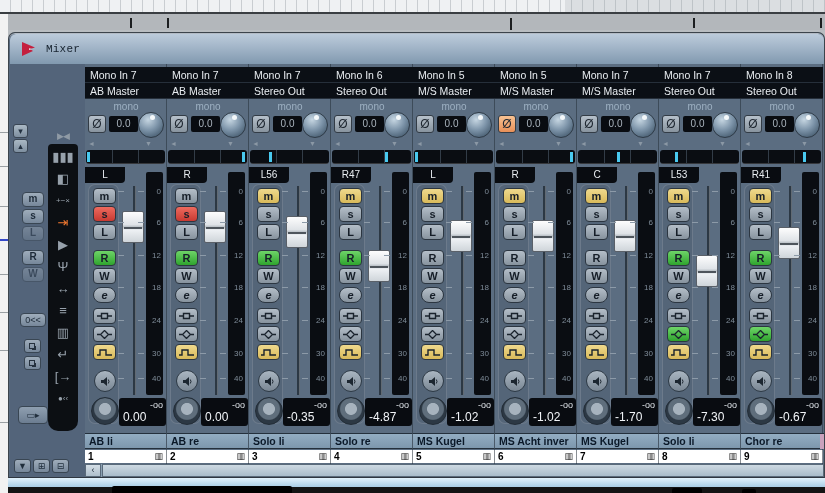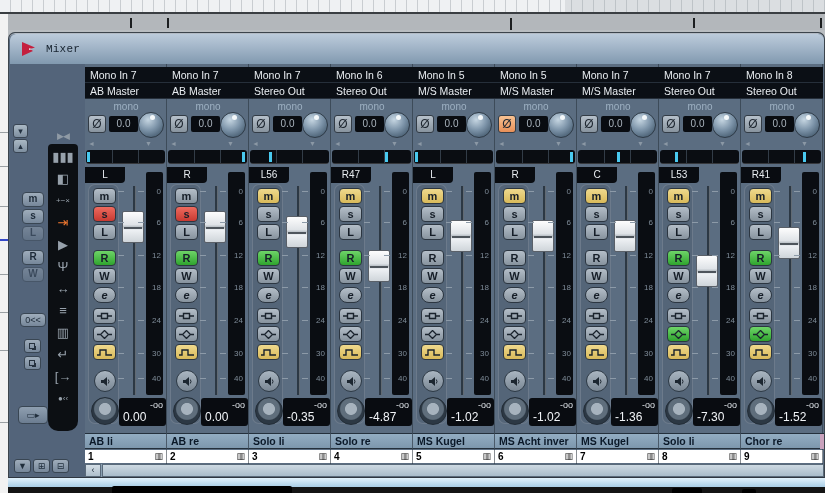--- a/index.html
+++ b/index.html
@@ -726,21 +726,21 @@
             </div>
     <div class="spk">
       <svg width="11" height="11" viewBox="0 0 11 11">
                 <path d="M1 4h2.5L7 1v9L3.5 7H1z" fill="#1c2630"></path>
                 <path d="M8.3 3.5q1.4 2 0 4" stroke="#1c2630" stroke-width="1" fill="none"></path>
               </svg>
     </div>
     <div class="gain"></div>
     <div class="disp">
       <div class="peak">-oo</div>
-      <div class="dbval">-1.36</div>
+      <div class="dbval">-1.70</div>
     </div>
     <div class="namerow">MS Kugel</div>
     <div class="numrow">
       <span>7</span>
       <span class="gridico">▥</span>
     </div>
   <span class="dash" style="left: 33px; top: 127px;"></span>
             <span class="dash" style="left: 53px; top: 127px;"></span>
             <span class="dash" style="left: 33px; top: 158px;"></span>
             <span class="dash" style="left: 53px; top: 158px;"></span>
@@ -884,21 +884,21 @@
             </div>
     <div class="spk">
       <svg width="11" height="11" viewBox="0 0 11 11">
                 <path d="M1 4h2.5L7 1v9L3.5 7H1z" fill="#1c2630"></path>
                 <path d="M8.3 3.5q1.4 2 0 4" stroke="#1c2630" stroke-width="1" fill="none"></path>
               </svg>
     </div>
     <div class="gain"></div>
     <div class="disp">
       <div class="peak">-oo</div>
-      <div class="dbval">-1.52</div>
+      <div class="dbval">-0.67</div>
     </div>
     <div class="namerow">Chor re</div>
     <div class="numrow">
       <span>9</span>
       <span class="gridico">▥</span>
     </div>
   <span class="dash" style="left: 33px; top: 127px;"></span>
             <span class="dash" style="left: 53px; top: 127px;"></span>
             <span class="dash" style="left: 33px; top: 158px;"></span>
             <span class="dash" style="left: 53px; top: 158px;"></span>

